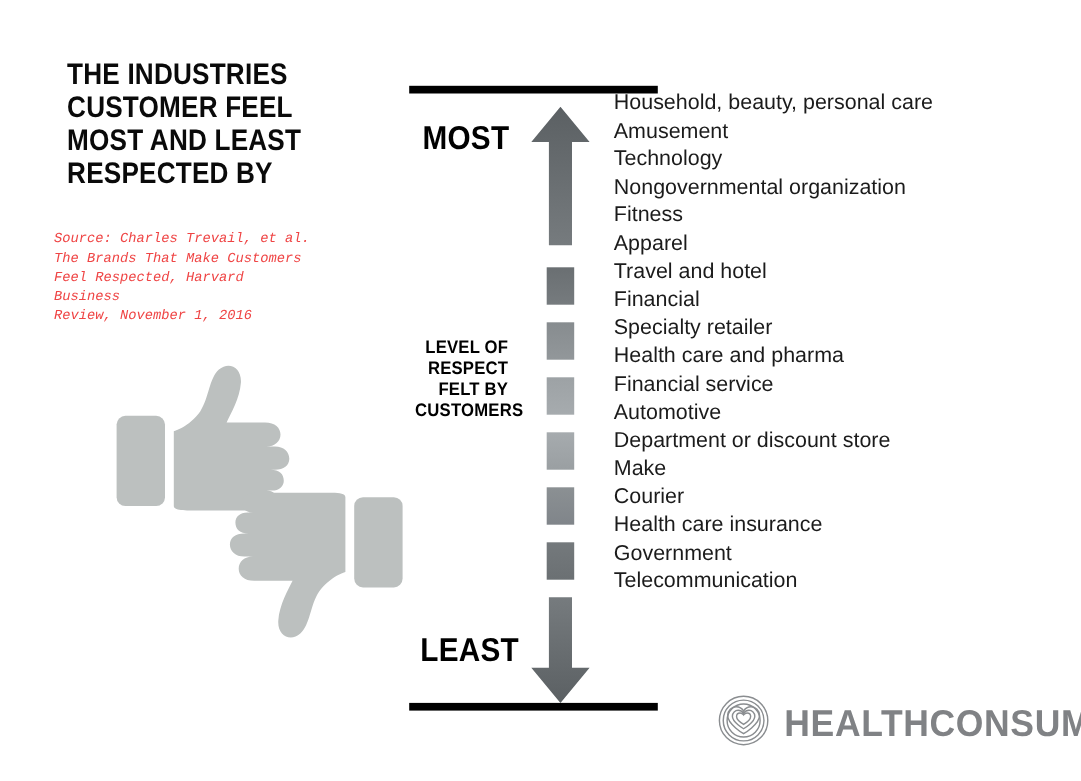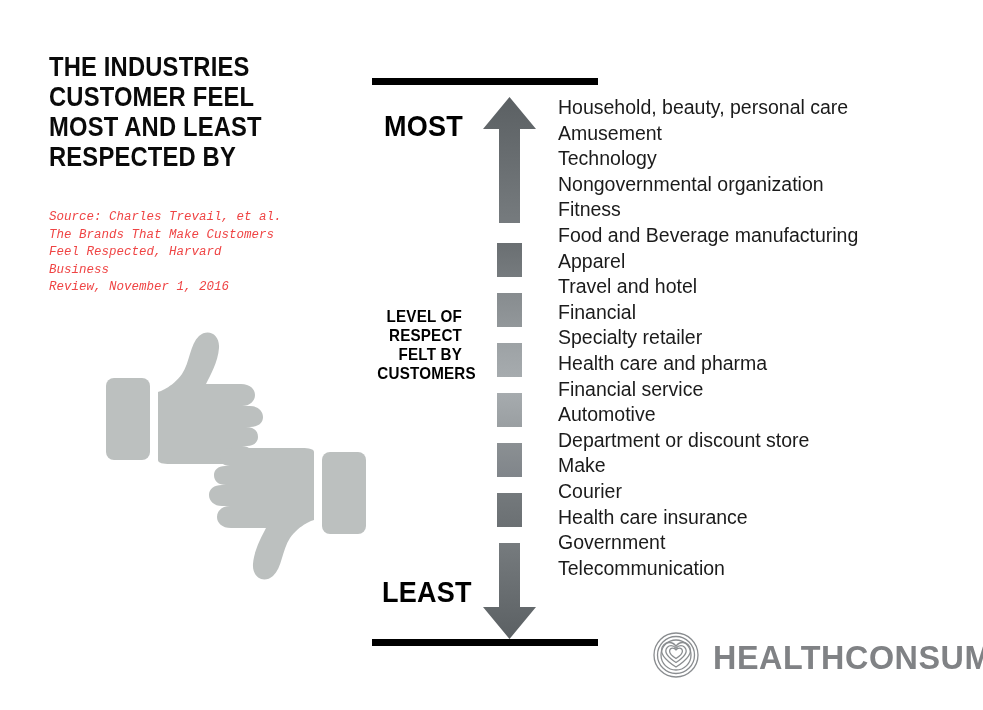--- a/index.html
+++ b/index.html
@@ -12,21 +12,21 @@
     height: 710px;
     position: relative;
     overflow: hidden;
     font-family: "Liberation Sans", sans-serif;
     -webkit-font-smoothing: antialiased;
   }
 
   
   #title-block {
     position: absolute;
-    left: 49px;
+    left: 61px;
     top: 52px;
     width: 300px;
   }
   #page-title {
     font-family: "Liberation Sans Narrow", "Liberation Sans", sans-serif;
     font-weight: 700;
     font-size: 27px;
     line-height: 30px;
     letter-spacing: 0.2px;
     color: #0a0a0a;
@@ -117,21 +117,21 @@
     top: 19px;
     width: 55px;
     height: 542px;
   }
   #arrow-track svg { display: block; }
 
   
   #industry-list {
     position: absolute;
     left: 558px;
-    top: 95px;
+    top: 81px;
     margin: 0;
     padding: 0;
     list-style: none;
   }
   #industry-list li {
     font-family: "Liberation Sans", sans-serif;
     font-weight: 400;
     font-size: 19.5px;
     line-height: 25.6px;
     color: #1b1b1b;
@@ -263,21 +263,20 @@
     </svg>
   </div>
 </div>
 
 <ul id="industry-list">
   <li>Household, beauty, personal care</li>
   <li>Amusement</li>
   <li>Technology</li>
   <li>Nongovernmental organization</li>
   <li>Fitness</li>
-  <li>Food and Beverage manufacturing</li>
   <li>Apparel</li>
   <li>Travel and hotel</li>
   <li>Financial</li>
   <li>Specialty retailer</li>
   <li>Health care and pharma</li>
   <li>Financial service</li>
   <li>Automotive</li>
   <li>Department or discount store</li>
   <li>Make</li>
   <li>Courier</li>

